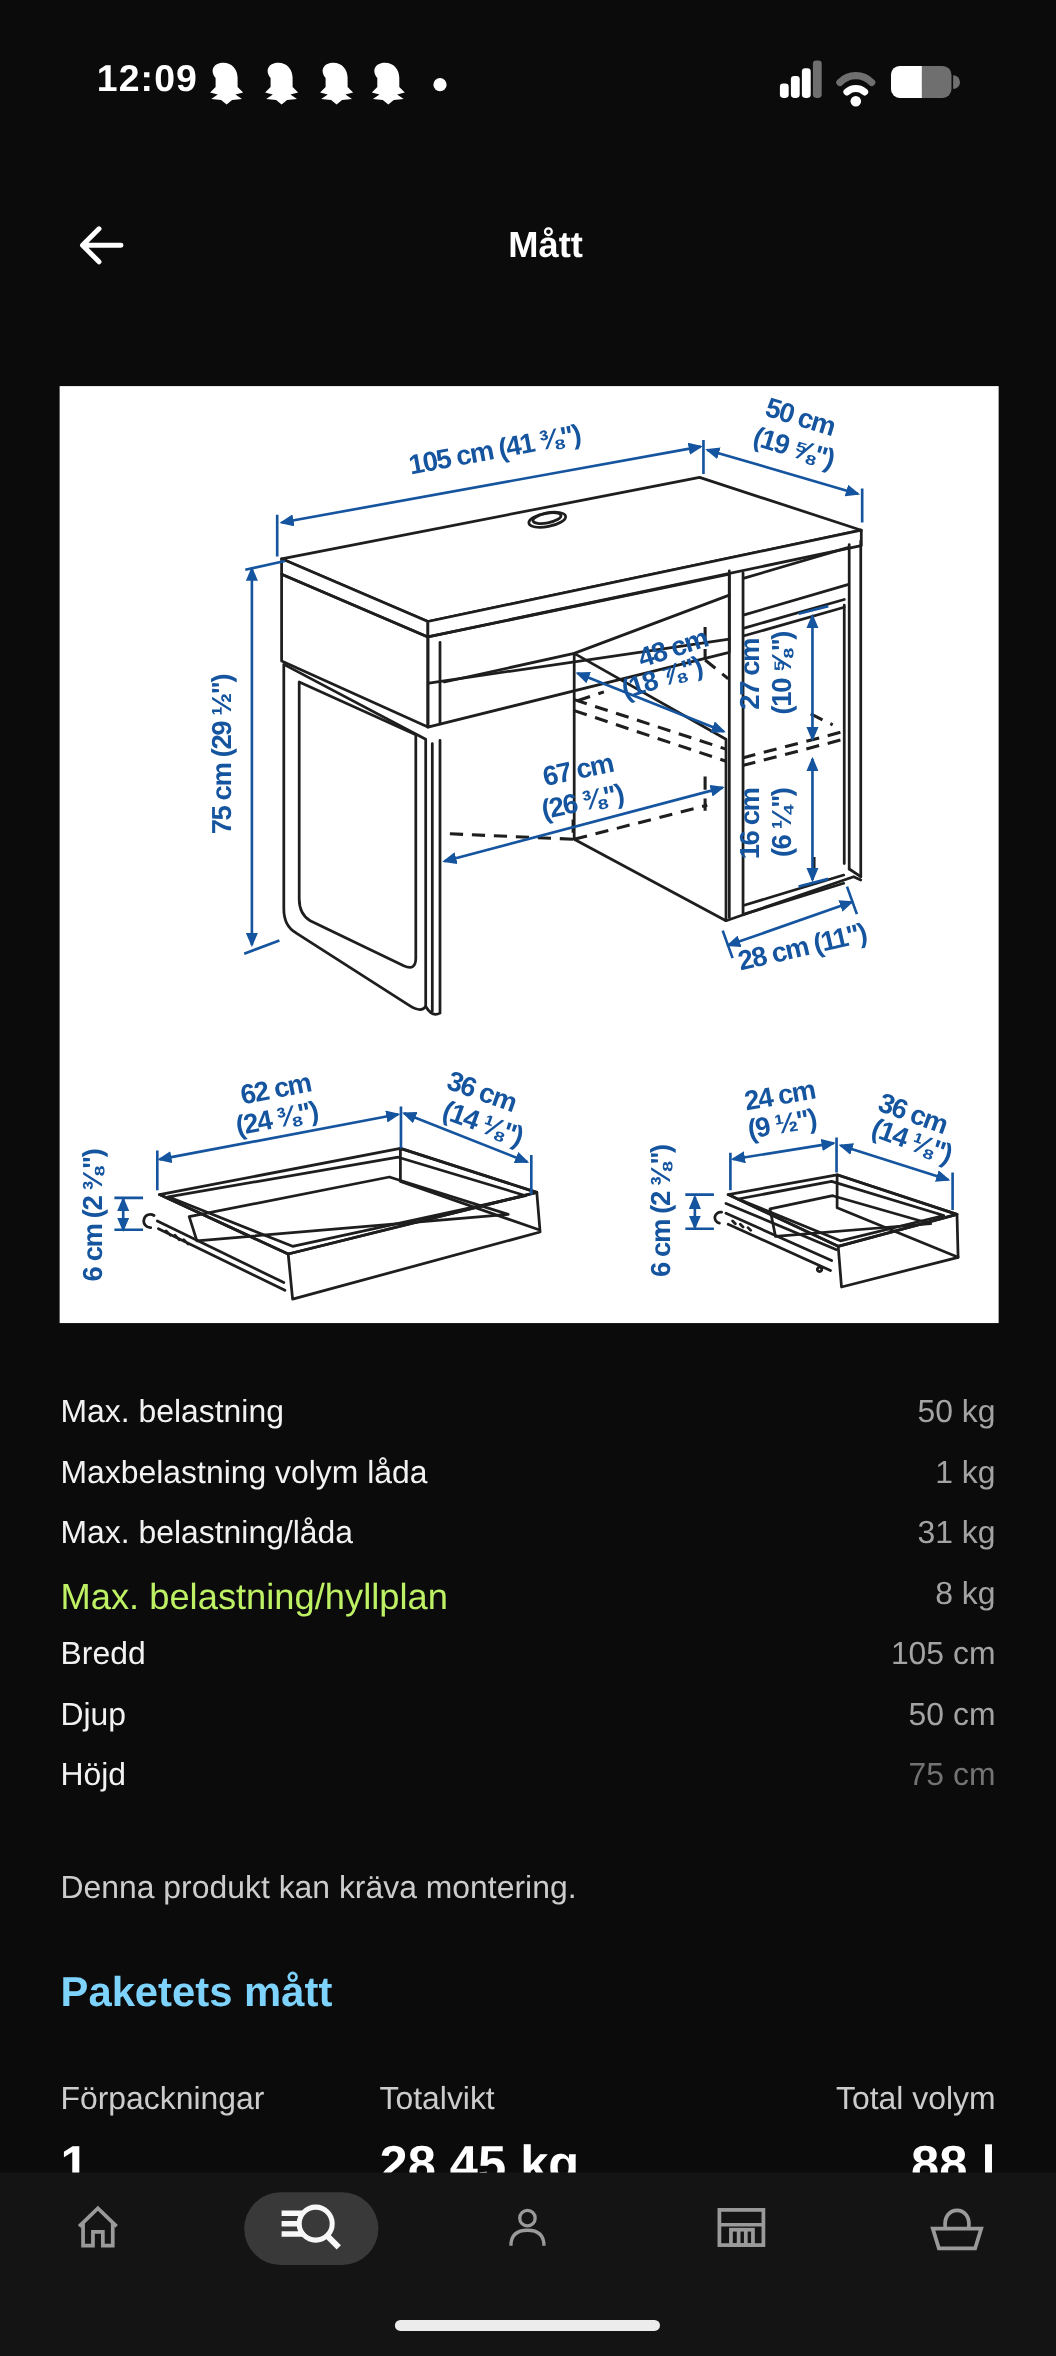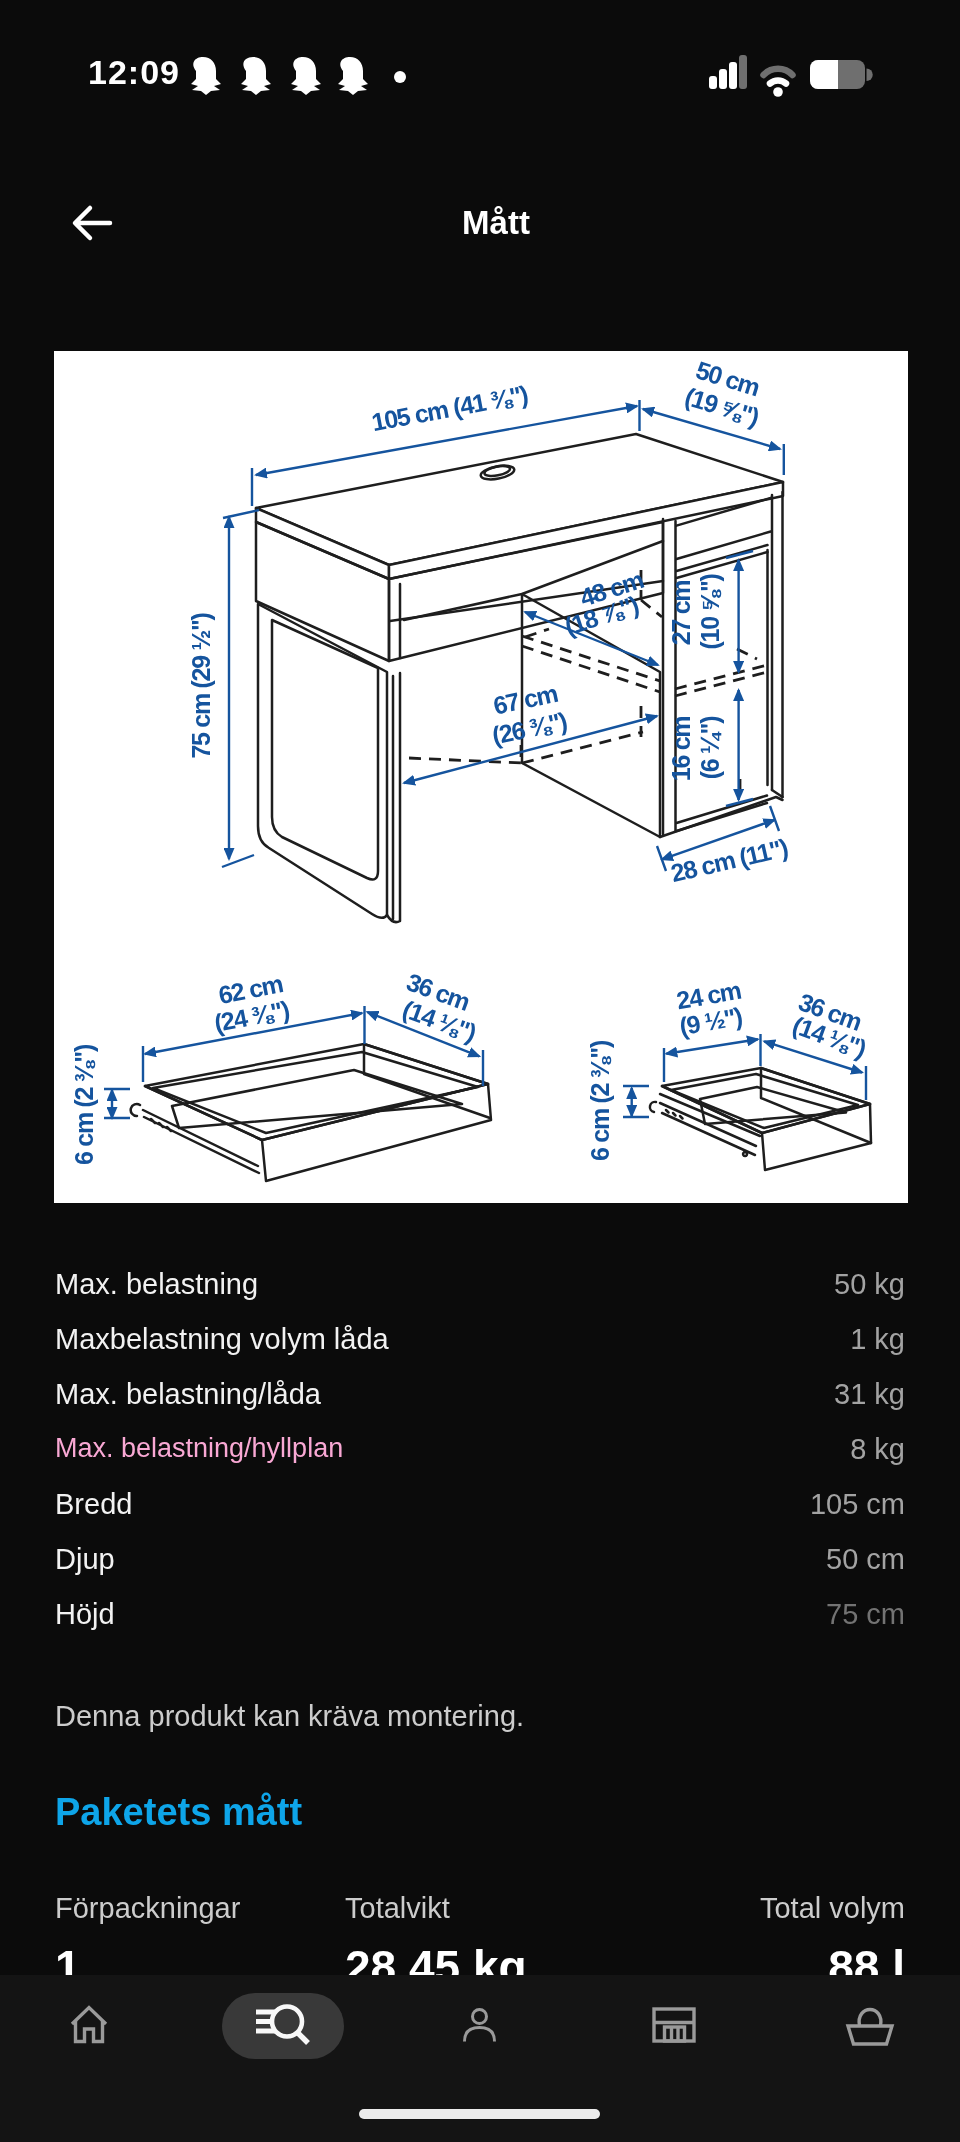--- a/index.html
+++ b/index.html
@@ -226,32 +226,32 @@
 </svg>
 
 <div class="abs" style="left:55px;top:0;width:850px;">
 
   <div class="abs" style="top:1268px;width:850px;"><span style="color:#f2f2f2;font-size:29px;">Max. belastning</span><span style="float:right;color:#a3a3a3;font-size:29px;">50 kg</span></div>
 
   <div class="abs" style="top:1323px;width:850px;"><span style="color:#f2f2f2;font-size:29px;">Maxbelastning volym låda</span><span style="float:right;color:#a3a3a3;font-size:29px;">1 kg</span></div>
 
   <div class="abs" style="top:1378px;width:850px;"><span style="color:#f2f2f2;font-size:29px;margin-top:45px;">Max. belastning/låda</span><span style="float:right;color:#a3a3a3;font-size:29px;">31 kg</span></div>
 
-  <div class="abs" style="top:1433px;width:850px;"><span style="color:#f9a8d4;font-size:27px;">Max. belastning/hyllplan</span><span style="float:right;color:#a3a3a3;font-size:29px;">8 kg</span></div>
+  <div class="abs" style="top:1433px;width:850px;"><span style="color:#bef264;font-size:33px;">Max. belastning/hyllplan</span><span style="float:right;color:#a3a3a3;font-size:29px;">8 kg</span></div>
 
   <div class="abs" style="top:1488px;width:850px;"><span style="color:#f2f2f2;font-size:29px;">Bredd</span><span style="float:right;color:#a3a3a3;font-size:29px;">105 cm</span></div>
 
   <div class="abs" style="top:1543px;width:850px;"><span style="color:#f2f2f2;font-size:29px;">Djup</span><span style="float:right;color:#a3a3a3;font-size:29px;">50 cm</span></div>
 
   <div class="abs" style="top:1598px;width:850px;"><span style="color:#f2f2f2;font-size:29px;">Höjd</span><span style="float:right;color:#737373;font-size:29px;">75 cm</span></div>
 </div>
 
 <div class="abs" style="left:55px;top:1700px;color:#cccccc;font-size:29px;">Denna produkt kan kräva montering.</div>
 
-<div class="abs" style="left:55px;top:1791px;color:#0ea5e9;font-size:38px;font-weight:700;">Paketets mått</div>
+<div class="abs" style="left:55px;top:1791px;color:#7dd3fc;font-size:38px;font-weight:700;">Paketets mått</div>
 
 <div class="abs" style="left:55px;top:1892px;width:850px;color:#cccccc;font-size:29px;">
   <span>Förpackningar</span>
   <span class="abs" style="left:290px;top:0;">Totalvikt</span>
   <span class="abs" style="right:0;top:0;">Total volym</span>
 </div>
 
 <div class="abs" style="left:55px;top:1940px;width:850px;color:#ffffff;font-size:46px;font-weight:700;">
   <span>1</span>
   <span class="abs" style="left:290px;top:0;">28,45 kg</span>

